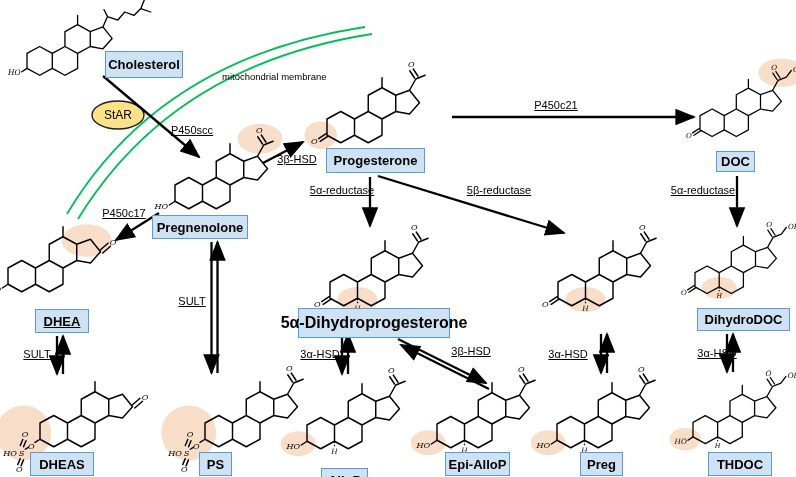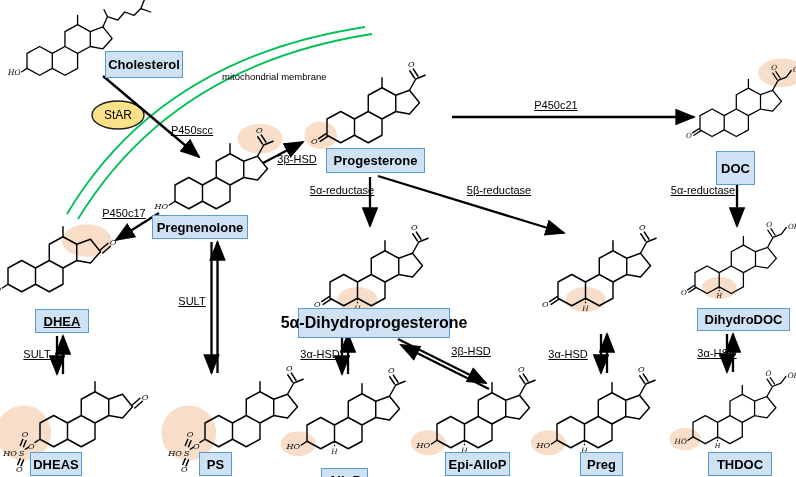--- a/index.html
+++ b/index.html
@@ -197,25 +197,25 @@
           <text x="22" y="59" text-anchor="middle" class="atom-small">H</text>
         </g>
       </g>
   </svg>
 
   <div class="membrane-label" style="left:222px;top:71px;">mitochondrial membrane</div>
 
   <div class="node" style="left:105px;top:51px;width:78px;height:27px;">Cholesterol</div>
   <div class="node" style="left:152px;top:215px;width:96px;height:24px;">Pregnenolone</div>
   <div class="node" style="left:326px;top:148px;width:99px;height:25px;">Progesterone</div>
-  <div class="node" style="left:716px;top:151px;width:39px;height:34px;">DOC</div>
+  <div class="node" style="left:716px;top:151px;width:39px;height:21px;">DOC</div>
   <div class="node" style="left:35px;top:309px;width:54px;height:24px;text-decoration:underline;">DHEA</div>
   <div class="node" style="left:298px;top:308px;width:152px;height:30px;font-size:16px;">5α-Dihydroprogesterone</div>
   <div class="node" style="left:697px;top:308px;width:93px;height:23px;">DihydroDOC</div>
-  <div class="node" style="left:30px;top:452px;width:52px;height:24px;">DHEAS</div>
+  <div class="node" style="left:30px;top:452px;width:64px;height:24px;">DHEAS</div>
   <div class="node" style="left:199px;top:452px;width:33px;height:24px;">PS</div>
   <div class="node" style="left:321px;top:468px;width:47px;height:24px;">AlloP</div>
   <div class="node" style="left:445px;top:452px;width:65px;height:24px;">Epi-AlloP</div>
   <div class="node" style="left:580px;top:452px;width:43px;height:24px;">Preg</div>
   <div class="node" style="left:708px;top:452px;width:64px;height:24px;">THDOC</div>
 
   <div class="enzyme" style="left:192px;top:124px;">P450scc</div>
   <div class="enzyme" style="left:297px;top:153px;">3β-HSD</div>
   <div class="enzyme" style="left:556px;top:99px;">P450c21</div>
   <div class="enzyme" style="left:342px;top:184px;">5α-reductase</div>

